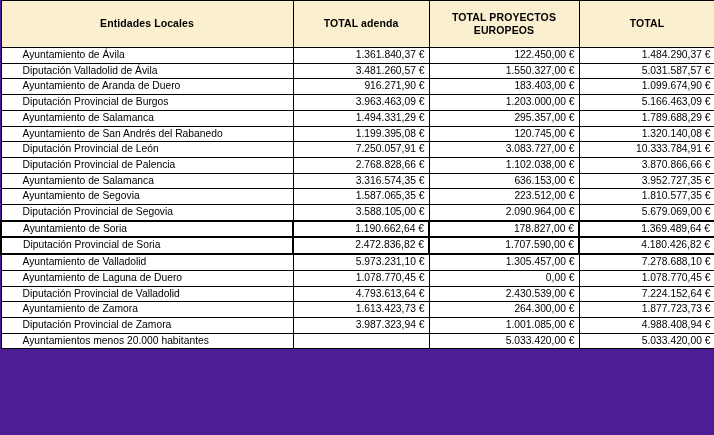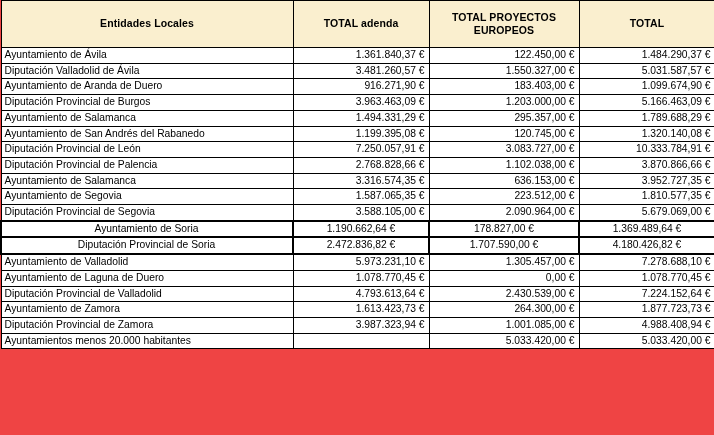--- a/index.html
+++ b/index.html
@@ -11,21 +11,21 @@
     width: 714px;
     height: 435px;
     overflow: hidden;
     font-family: "Liberation Sans", sans-serif;
   }
 
   #table-wrap {
     width: 714px;
     height: 435px;
     position: relative;
-    background: #ef4444;
+    background: #4c1d95;
   }
 
   table.fin-table {
     border-collapse: collapse;
     table-layout: fixed;
     width: 714px;
     margin: 0;
     padding: 0;
   }
 
@@ -61,32 +61,31 @@
     border-left: 1.5px solid #000000;
     border-right: 1.5px solid #000000;
     border-top: 1.2px solid #000000;
     border-bottom: 1.2px solid #000000;
     white-space: nowrap;
     overflow: hidden;
   }
 
   tbody td.entity {
     text-align: left;
-    padding-left: 3px;
+    padding-left: 21px;
   }
   tbody td.num {
     text-align: right;
     padding-right: 4px;
   }
 
   
   tbody tr.hl td {
     border: 2.6px solid #000000;
     height: 14.7px;
-    text-align: center;
   }
 
   
   tbody td.empty { }
 </style>
 </head>
 <body>
 
 <div id="table-wrap">
   <table class="fin-table">

